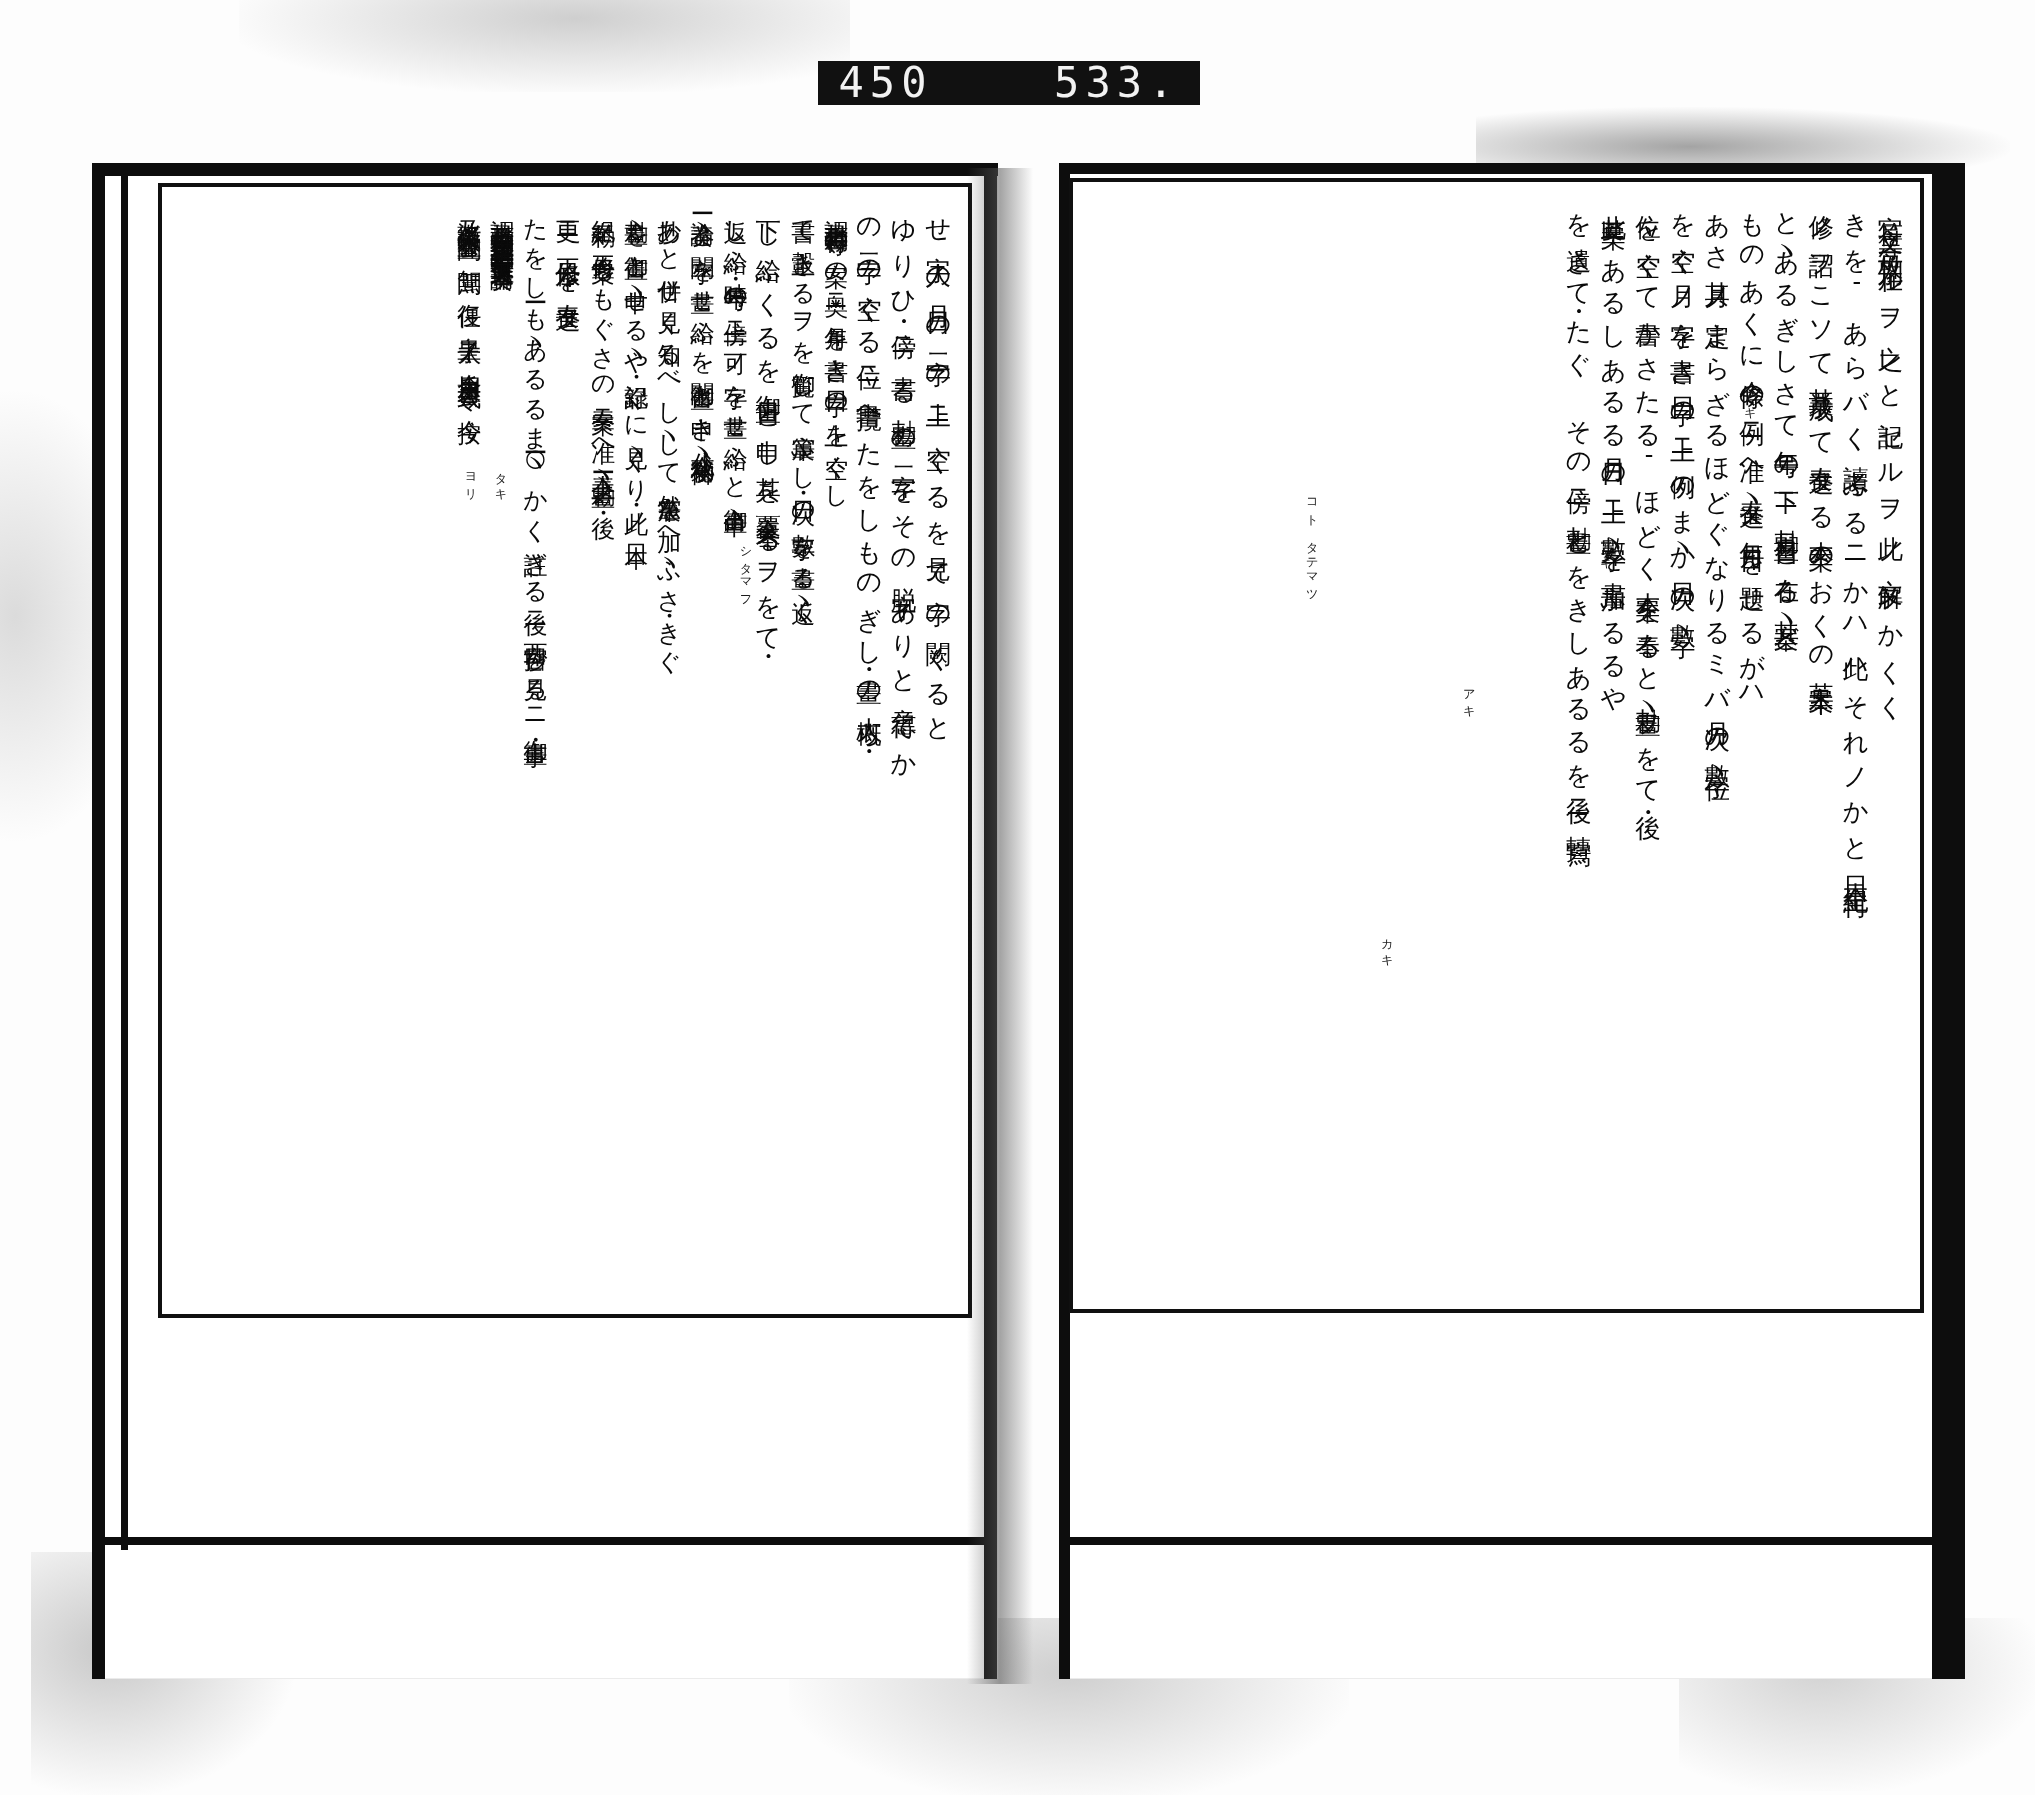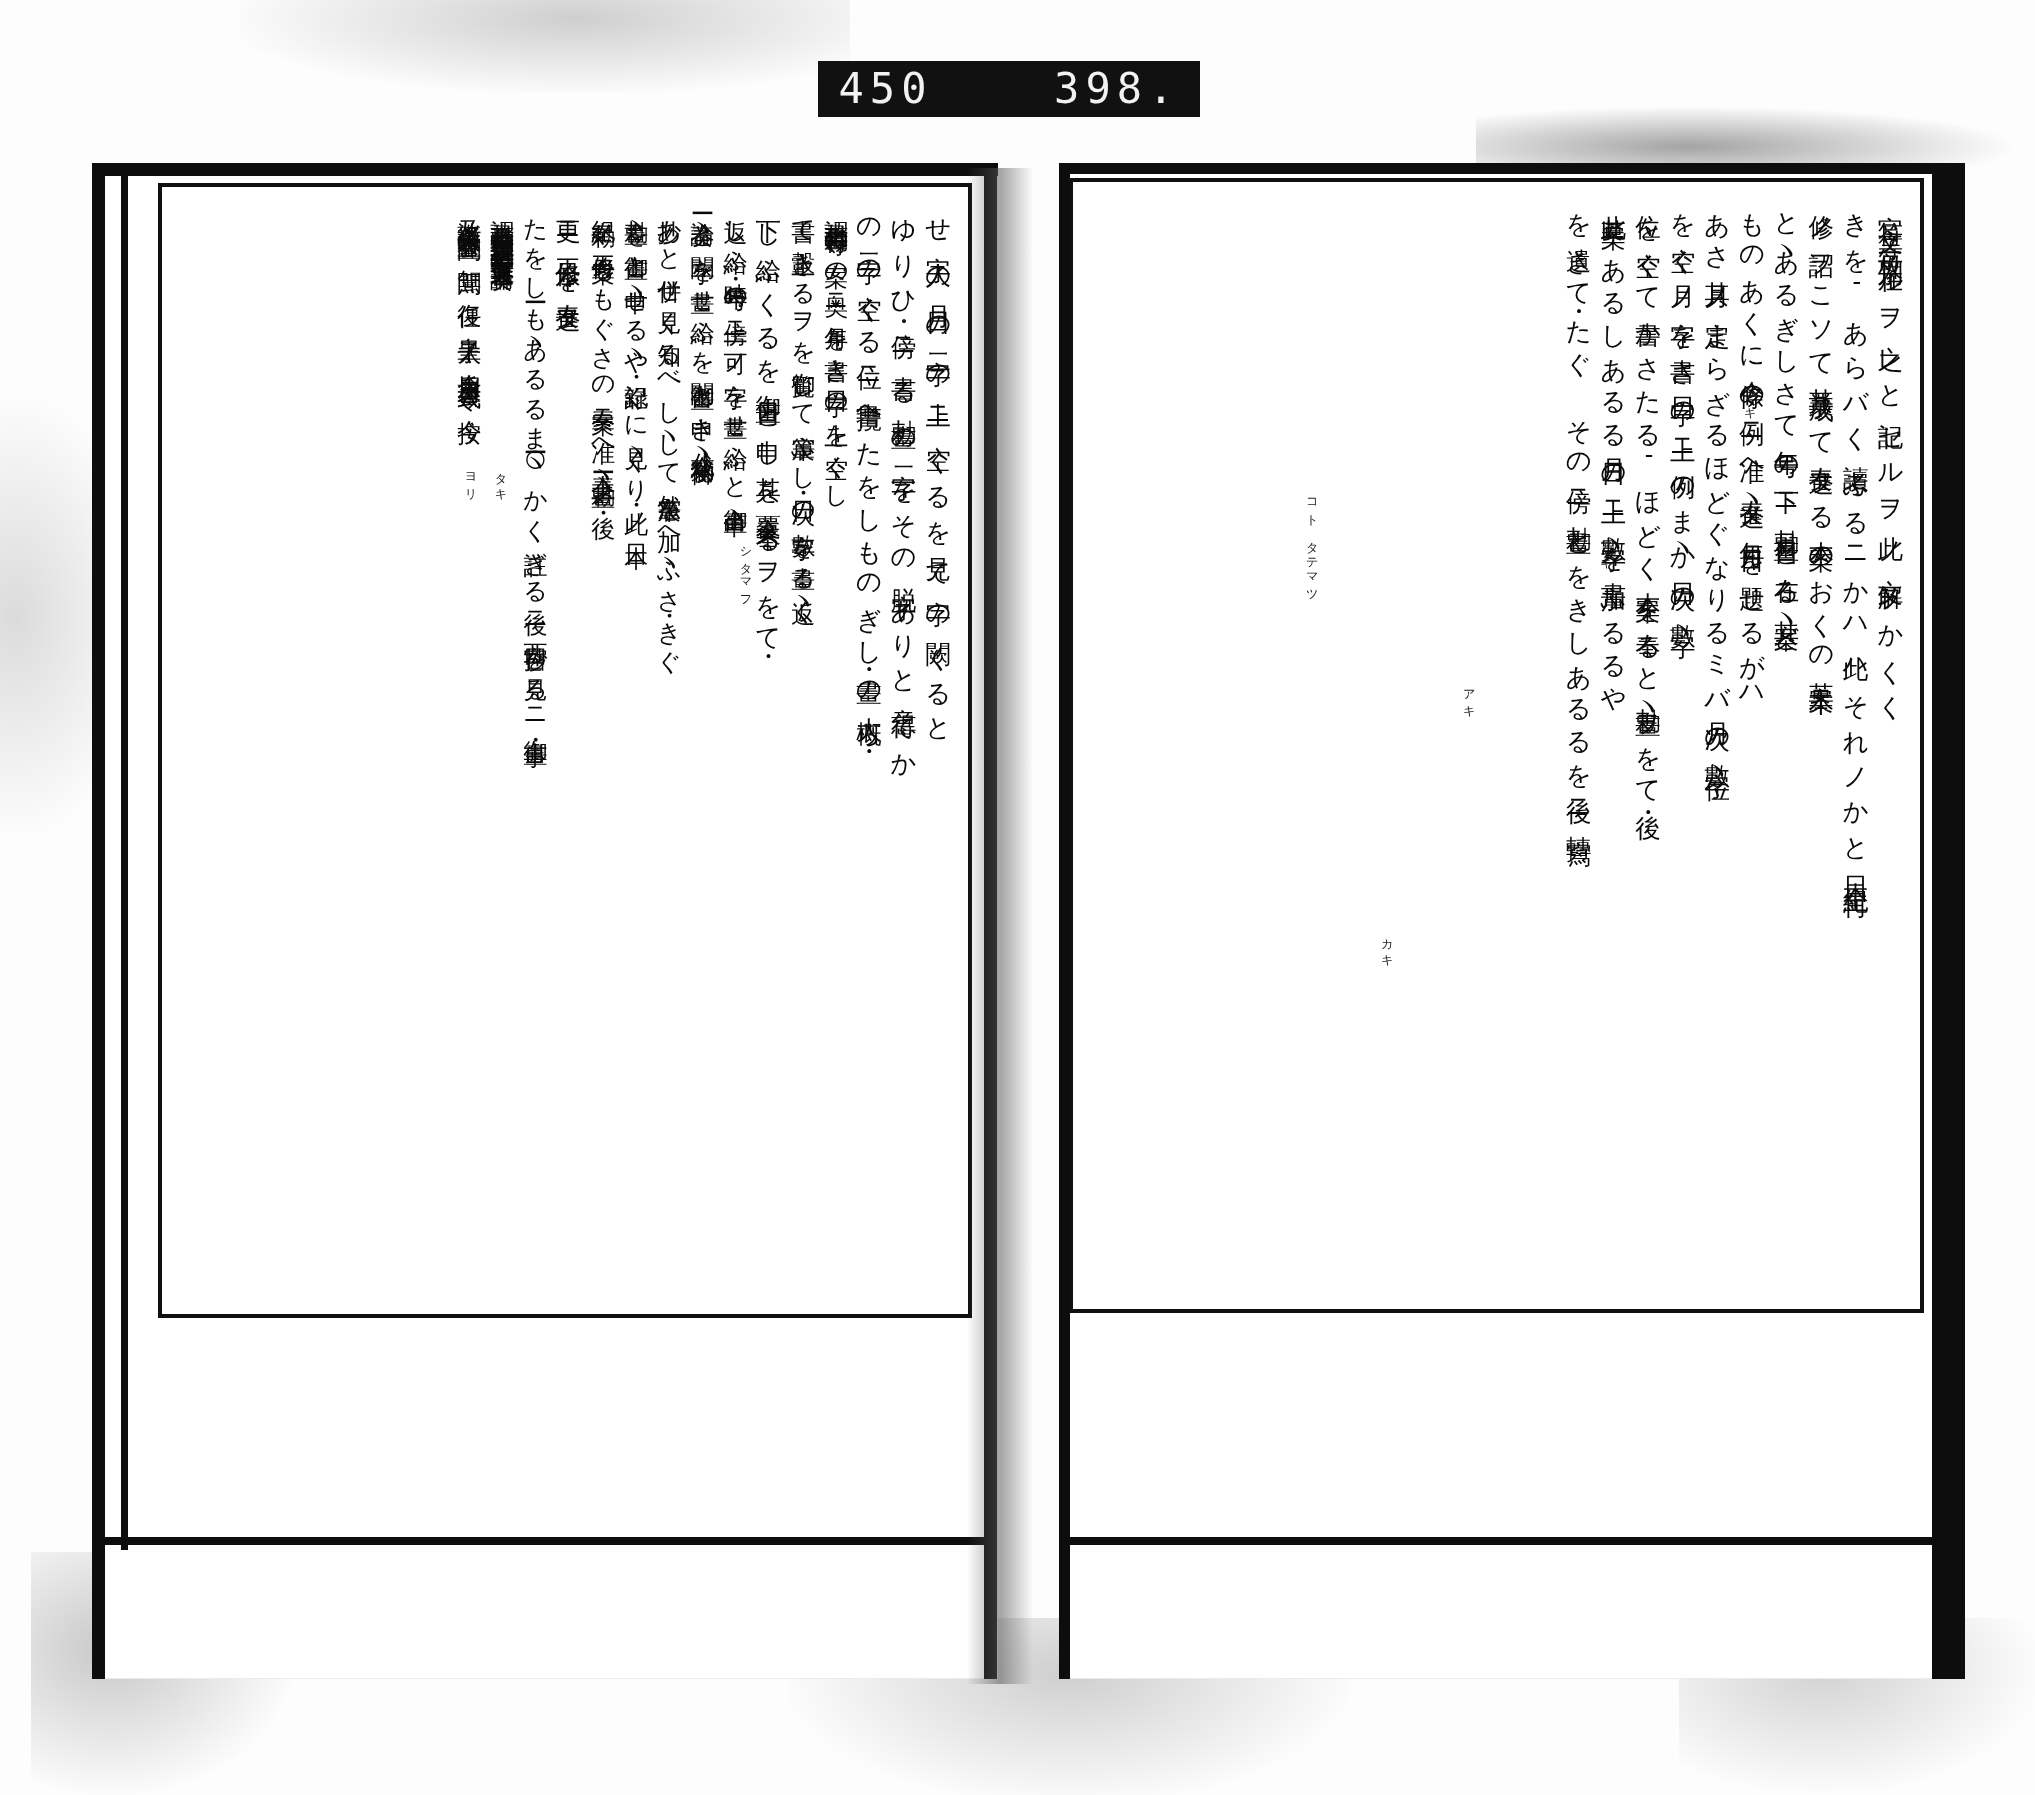--- a/index.html
+++ b/index.html
@@ -17,21 +17,21 @@
     background: #fdfdfd;
     overflow: hidden;
   }
 
   
   #counter-bar {
     position: absolute;
     left: 818px;
     top: 61px;
     width: 382px;
-    height: 56px;
+    height: 44px;
     background: #111111;
     display: flex;
     align-items: center;
     justify-content: space-between;
     padding: 0 20.4px;
     box-sizing: border-box;
   }
   .counter-digits {
     color: #f2f2f2;
     font-family: "DejaVu Sans Mono", monospace;
@@ -186,21 +186,21 @@
 
   <div class="smudge" id="smudge-top-left"></div>
   <div class="smudge" id="smudge-top-right"></div>
   <div class="smudge" id="smudge-mid-left"></div>
   <div class="smudge" id="smudge-bottom-left"></div>
   <div class="smudge" id="smudge-bottom-center"></div>
   <div class="smudge" id="smudge-bottom-right"></div>
 
   <div id="counter-bar">
     <span class="counter-digits">450</span>
-    <span class="counter-digits">398.</span>
+    <span class="counter-digits">533.</span>
   </div>
 
   <div id="spread">
 
     <div class="leaf" id="leaf-left">
       <div class="paper"></div>
 
       <div class="leaf-edge" style="left:0px; top:0px; width:906px; height:13.2px;"></div>
       <div class="leaf-edge" style="left:0px; top:0px; width:13.2px; height:1516px;"></div>
       <div class="leaf-edge" style="left:28.5px; top:13.2px; width:7.1px; height:1374px;"></div>

